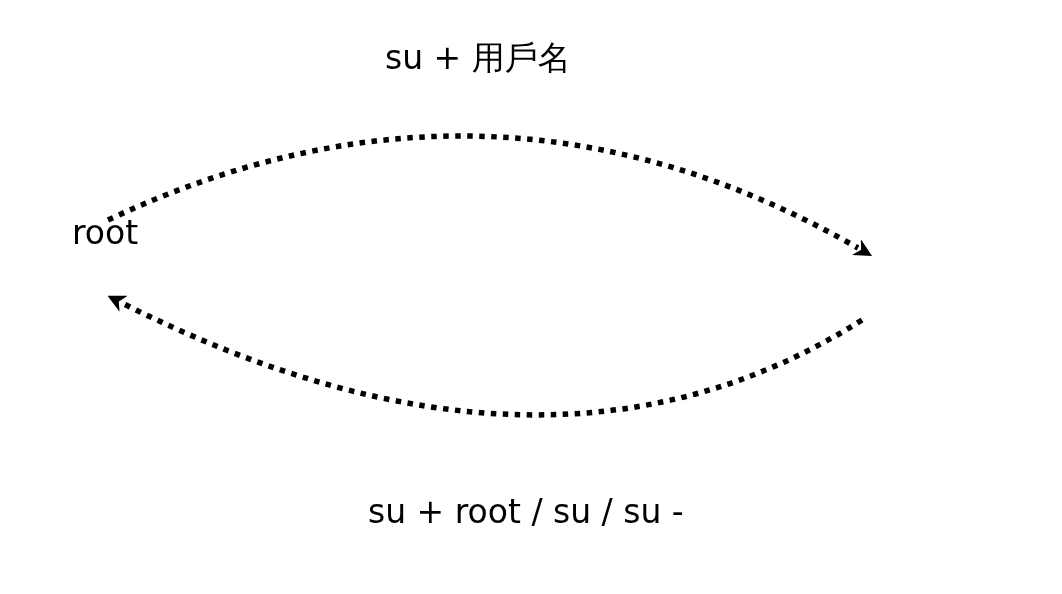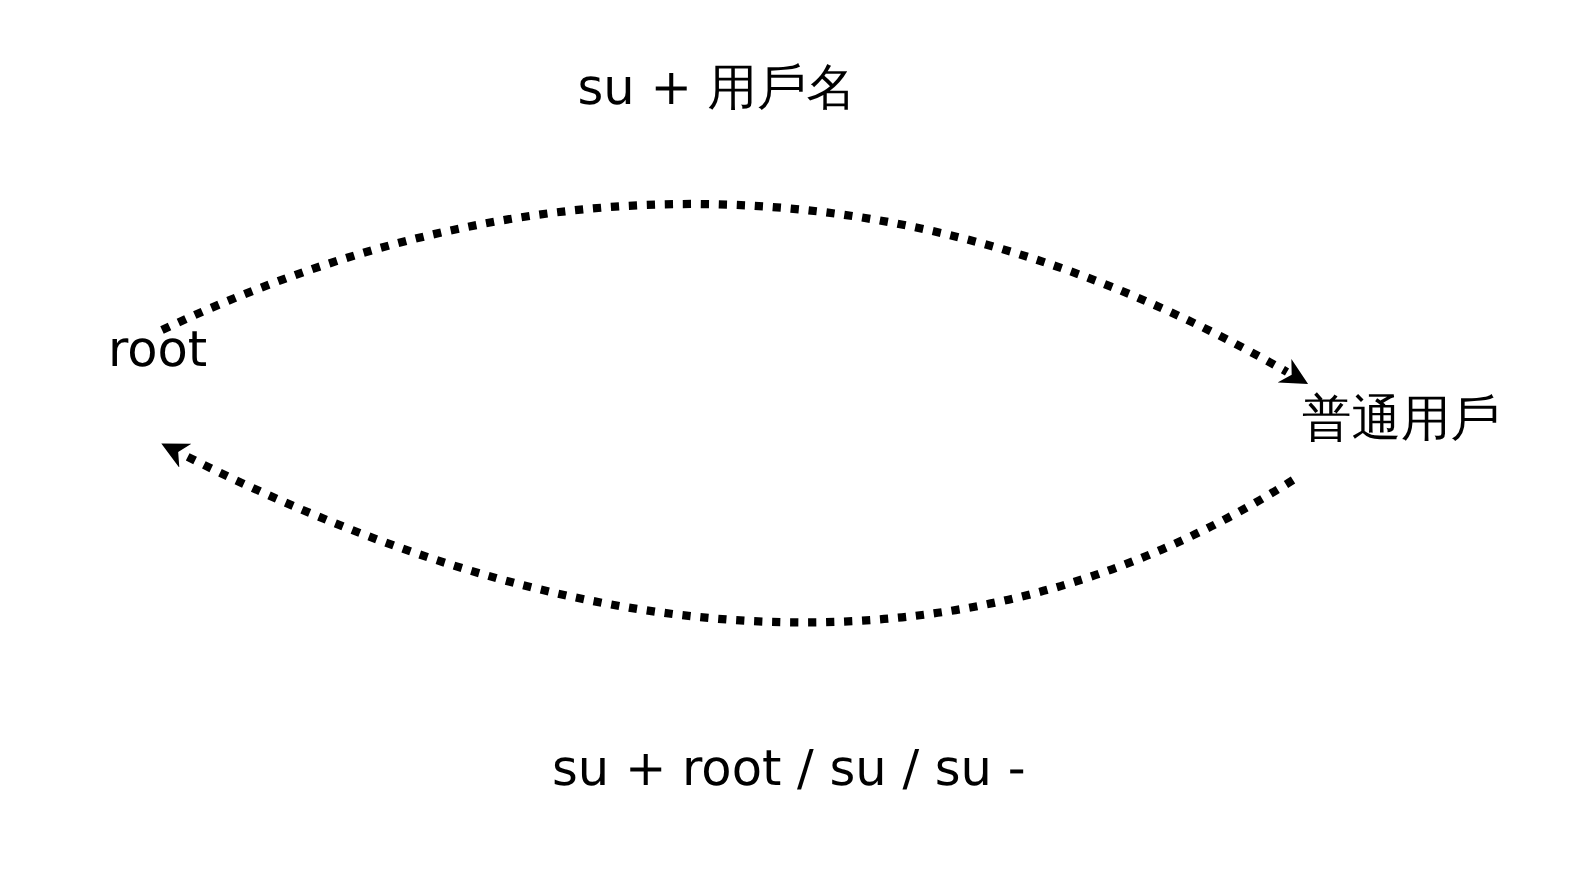--- a/index.html
+++ b/index.html
@@ -44,17 +44,16 @@
 
     <path d="M 108 220 Q 493 39 858 248" fill="none" stroke-width="5.5" stroke-dasharray="5.5 6.5" marker-end="url(#stealth)" stroke="#000000"></path>
 
     <path d="M 862 320 Q 549 518 122 303" fill="none" stroke-width="5.5" stroke-dasharray="5.5 6.5" marker-end="url(#stealth)" stroke="#000000"></path>
   </svg>
 
   <div class="label edge-label-top">su + 用戶名</div>
 
   <div class="label node-left">root</div>
 
-  <div class="label node-right">普通用戶</div>
 
   <div class="label edge-label-bottom">su + root / su / su -</div>
 
 </div>
 
 </body></html>

